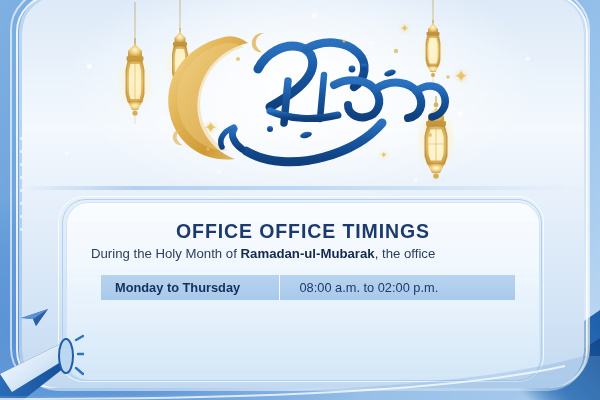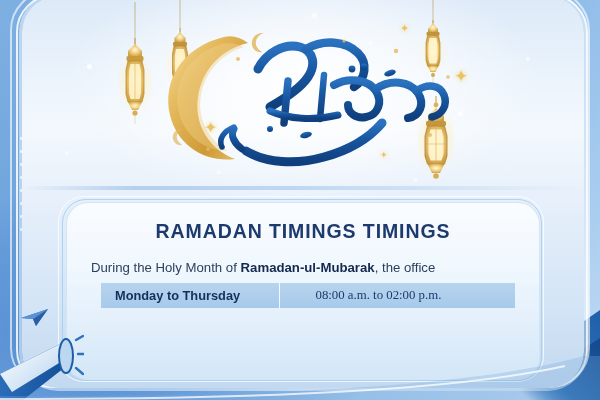--- a/index.html
+++ b/index.html
@@ -141,31 +141,30 @@
     text-align:center;
     font-size:19.5px;
     font-weight:bold;
     letter-spacing:.9px;
     color:#1c3a6d;
     margin-top:3px;
     white-space:nowrap;
   }
 
   .card-body{
-    margin-top:14px;
     font-size:13.2px;
     line-height:1.62;
     color:#2a3f5e;
     padding-left:4px;
   }
   .card-body b{ color:#14294d; font-weight:bold; }
 
   
   .timings{
-    margin-top:5px;
+    margin-top:11px;
     width:414px;
     margin-left:14px;
     border-collapse:collapse;
     table-layout:fixed;
   }
   .timings td{
     font-size:12.8px;
     color:#2a3f5e;
     height:25px;
     vertical-align:middle;
@@ -173,21 +172,21 @@
   }
   .timings tr.r1 td{
     background:linear-gradient(180deg,#b7d4ee 0%, #a7c9ea 100%);
     color:#13305c;
     font-weight:bold;
   }
   .timings tr.r2 td{
     background:linear-gradient(180deg,#e3eefa 0%, #d6e7f6 100%);
   }
   .timings td.col-day{ width:178px; border-right:1px solid rgba(255,255,255,.85); }
-  .timings td.col-time{ padding-left:36px;font-family:Liberation Serif, serif; }
+  .timings td.col-time{ padding-left:20px; }
   .timings tr.r1 td.col-time{ font-weight:normal; color:#1c3a6d; }
 
   
   .megaphone{ position:absolute; left:-2px; bottom:-6px; width:86px; height:72px; }
   .plane{ position:absolute; left:20px; bottom:72px; width:30px; height:22px; }
 
   
   .band{ position:absolute; pointer-events:none; }
 </style>
 </head>
@@ -384,21 +383,21 @@
         <circle cx="310" cy="54" r="1.8"></circle>
       </g>
     </svg>
   </div>
 
   <div class="card-ring2"></div>
   <div class="card-ring1"></div>
 
   <div class="card">
 
-    <div class="card-title">RAMADAN TIMINGS TIMINGS</div>
+    <div class="card-title">OFFICE OFFICE TIMINGS</div>
 
     <div class="card-body">
       <span>During the Holy Month of </span><b>Ramadan-ul-Mubarak</b><span>, the office</span><br>
     </div>
 
     <table class="timings">
       <tbody>
         <tr class="r1">
           <td class="col-day">Monday to Thursday</td>
           <td class="col-time">08:00 a.m. to 02:00 p.m.</td>

